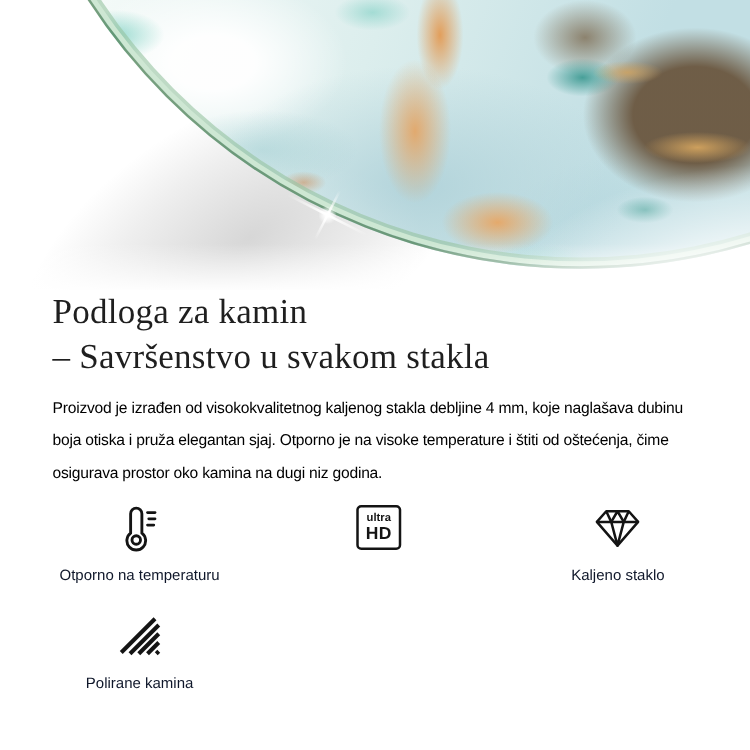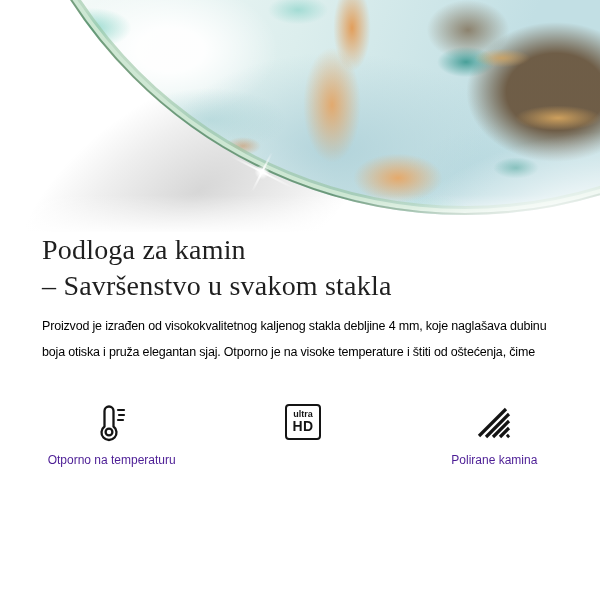--- a/index.html
+++ b/index.html
@@ -53,21 +53,21 @@
     font-weight:400;font-size:28px;line-height:36px;color:#1f1f1f;letter-spacing:.2px;}
   .title span{display:block;}
   .desc{margin:9px 0 0;padding:0 0 0 42px;font-size:12.5px;line-height:26px;color:#000000;letter-spacing:-.18px;}
   .desc div{white-space:nowrap;}
 
   
   .features{position:absolute;left:16px;top:400px;width:574px;display:grid;
     grid-template-columns:repeat(3,1fr);row-gap:18px;}
   .cell{display:flex;flex-direction:column;align-items:center;}
   .icon-box{height:44px;display:flex;align-items:center;justify-content:center;text-align:right;}
-  .flabel{margin-top:9px;font-size:12px;line-height:15px;color:#4c1d95;text-align:center;}
+  .flabel{margin-top:9px;font-size:12px;line-height:15px;color:#0f172a;text-align:center;}
   .uhd{box-sizing:border-box;width:36px;height:36px;border:2.5px solid #141414;border-radius:4px;
     display:flex;flex-direction:column;align-items:center;justify-content:center;color:#141414;}
   .uhd .t1{font-size:9px;font-weight:700;line-height:9px;}
   .uhd .t2{font-size:14px;font-weight:800;line-height:15px;letter-spacing:.3px;}
   svg.ic{display:block;}
 </style>
 </head>
 <body>
 
 <div class="canvas">
@@ -85,20 +85,21 @@
   </div>
 
   <div class="content">
     <h1 class="title">
       <span>Podloga za kamin</span>
       <span>– Savršenstvo u svakom stakla</span>
     </h1>
     <div class="desc">
       <div>Proizvod je izrađen od visokokvalitetnog kaljenog stakla debljine 4 mm, koje naglašava dubinu</div>
       <div>boja otiska i pruža elegantan sjaj. Otporno je na visoke temperature i štiti od oštećenja, čime</div>
+      <div>osigurava prostor oko kamina na dugi niz godina.</div>
     </div>
   </div>
 
   <div class="features">
 
     <div class="cell">
       <div class="icon-box">
         <svg class="ic" width="42" height="42" viewBox="0 0 42 42" fill="none" stroke="#141414">
           <path d="M13.5 10 a4.5 4.5 0 0 1 9 0 V25.5 a7.5 7.5 0 1 1 -9 0 Z" stroke-width="2.3" stroke-linejoin="round"></path>
           <circle cx="18" cy="31" r="3.4" stroke-width="2.3"></circle>
@@ -113,20 +114,31 @@
     <div class="cell">
       <div class="icon-box">
         <div class="uhd">
           <span class="t1">ultra</span>
           <span class="t2">HD</span>
         </div>
       </div>
     </div>
 
 
+    <div class="cell">
+      <div class="icon-box">
+        <svg class="ic" width="40" height="40" viewBox="0 0 40 40" fill="none" stroke="#141414" stroke-width="2" stroke-linejoin="round">
+          <polygon points="11,7 29,7 36.5,15.5 20,34.5 3.5,15.5"></polygon>
+          <line x1="3.5" y1="15.5" x2="36.5" y2="15.5"></line>
+          <polyline points="11,7 15,15.5 20,34.5 25,15.5 29,7"></polyline>
+          <polyline points="15,15.5 20,7 25,15.5"></polyline>
+        </svg>
+      </div>
+      <div class="flabel">Kaljeno staklo</div>
+    </div>
 
     <div class="cell">
       <div class="icon-box">
         <svg class="ic" width="40" height="40" viewBox="0 0 40 40" stroke="#141414" stroke-width="3.2">
           <line x1="5" y1="34" x2="32" y2="7"></line>
           <line x1="12" y1="35" x2="35" y2="12"></line>
           <line x1="19" y1="35" x2="35" y2="19"></line>
           <line x1="26" y1="35" x2="35" y2="26"></line>
           <line x1="33" y1="35" x2="35" y2="33"></line>
         </svg>

